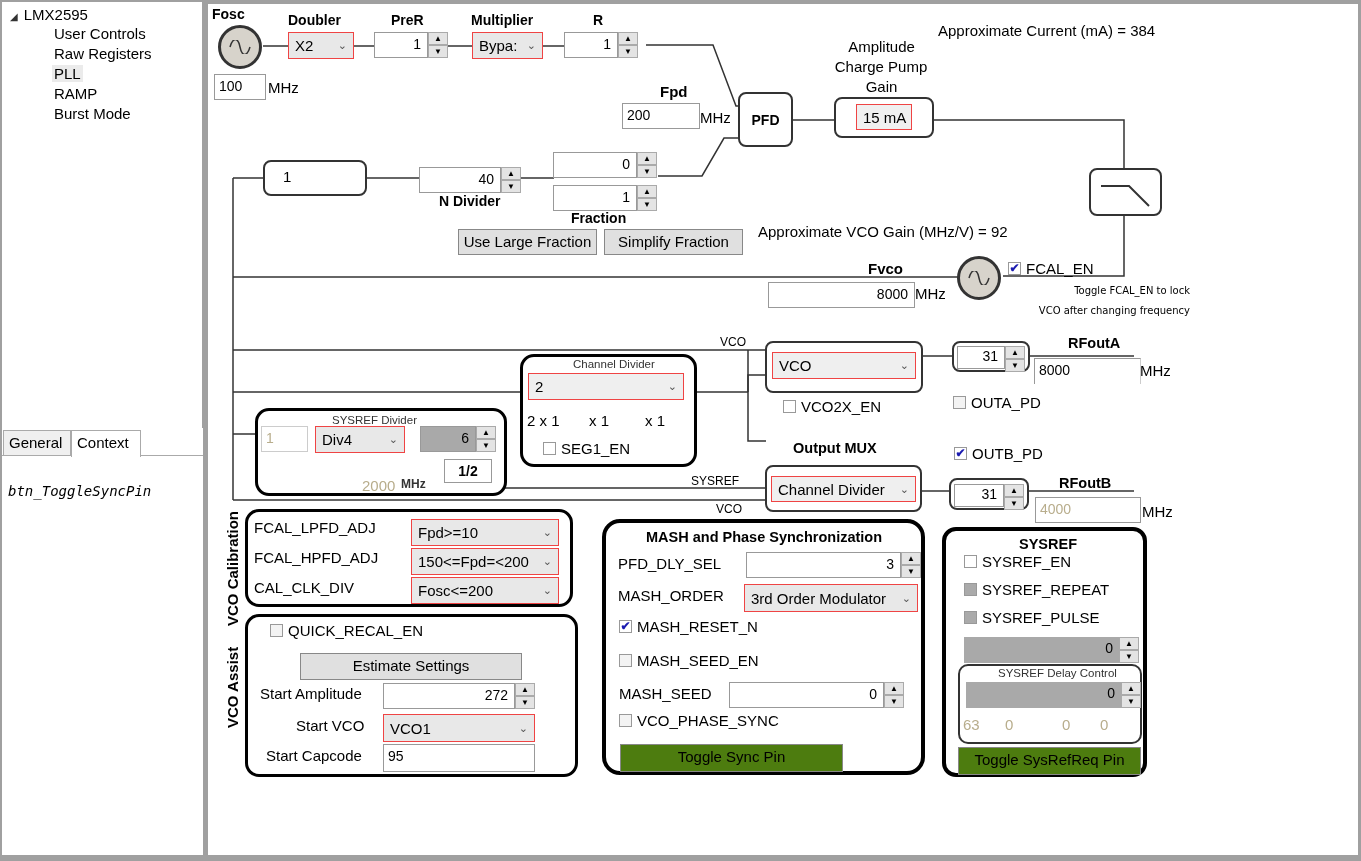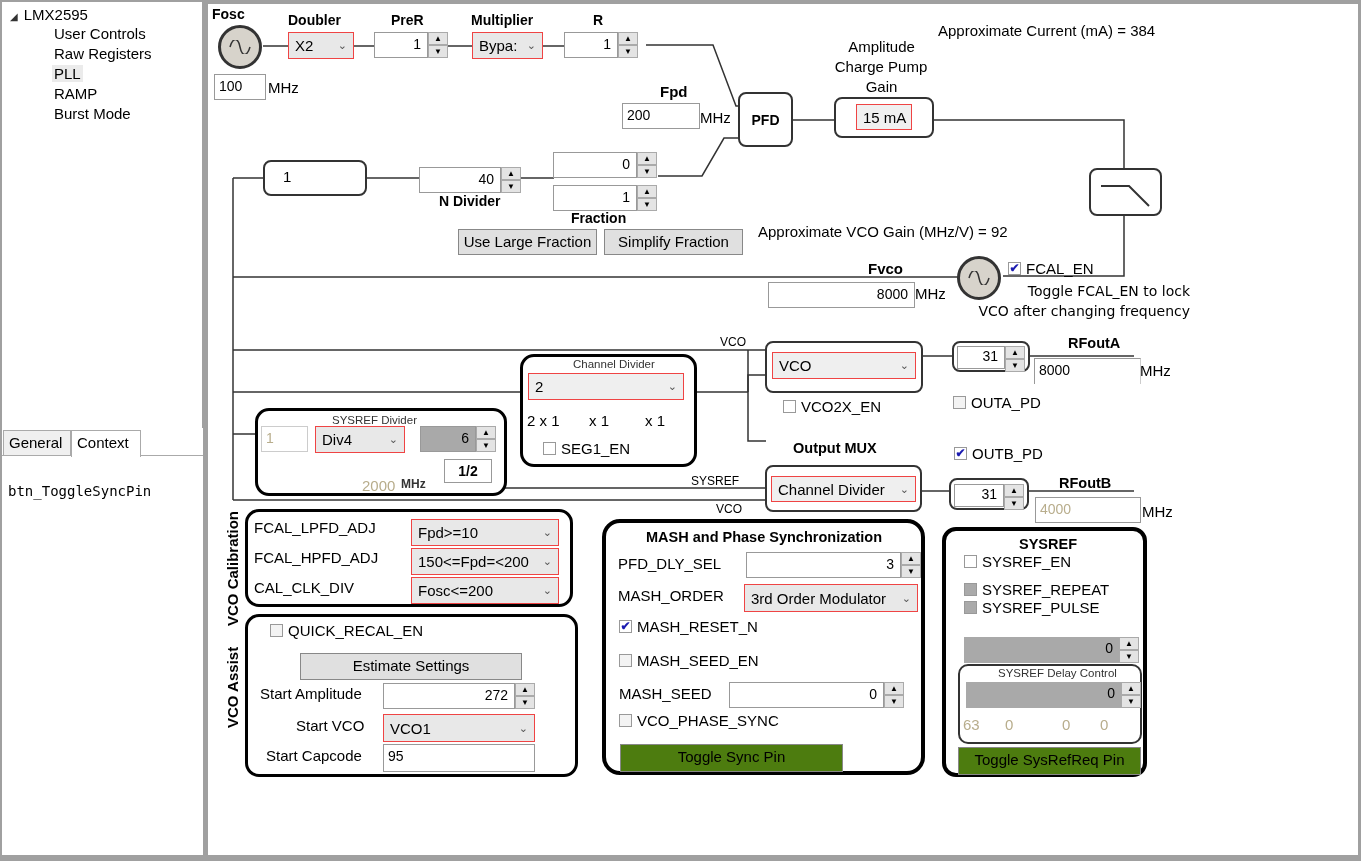--- a/index.html
+++ b/index.html
@@ -10,21 +10,21 @@
   
   #tree { left:2px; top:2px; width:201px; height:426px; background:#fff; border-right:1px solid #a0a0a0; }
   .tree-root { left:8px; top:4px; font-size:15px; }
   .tree-root .tri { font-size:10px; margin-right:6px; color:#333; }
   .tree-item { left:50px; font-size:15px; padding:0 2px; }
   .tree-item.sel { background:#ebebeb; }
   #tabs { left:2px; top:428px; width:201px; height:427px; background:#fff; }
   .tab { top:2px; height:26px; border:1px solid #aaa; font-size:15px; padding:3px 5px 0; background:#f0f0f0; }
   .tab.active { background:#fff; border-bottom:none; height:27px; }
   .tabline { left:0; top:27px; width:201px; height:1px; background:#aaa; }
-  .ctx { left:6px; top:55px; font-family:"DejaVu Sans Mono", monospace; font-size:14px; }
+  .ctx { left:6px; top:55px; font-family:"DejaVu Sans Mono", monospace; font-size:14px;font-style:italic; }
 
   
   #main { left:208px; top:4px; width:1150px; height:851px; background:#fff; }
   svg.wires { position:absolute; left:0; top:0; }
 
   .lbl { font-size:15px; white-space:nowrap; }
   .b { font-weight:bold; }
   .sm { font-size:12px; }
   .input { background:#fff; border:1px solid #999; height:26px; font-size:14px; padding:3px 4px; white-space:nowrap; overflow:hidden; }
   .input.r { text-align:right; padding-right:6px; }
@@ -200,21 +200,21 @@
   <div class="abs lbl" style="left:707px;top:281px">MHz</div>
   <div class="abs osc" style="left:749px;top:252px">
       <svg width="24" height="14">
         <path d="M2 7 C5 -3 10 -3 12 7 C14 17 19 17 22 7" stroke="#333" stroke-width="1.5" fill="none"></path>
       </svg>
     </div>
   <div class="abs cb" style="left:800px;top:256px">
       <span class="box">✔</span>
       <span>FCAL_EN</span>
     </div>
-  <div class="abs lbl" style="left:742px;top:277px;width:240px;text-align:right;font-family:'DejaVu Sans',sans-serif;font-size:14px;line-height:20px">
+  <div class="abs lbl" style="left:742px;top:277px;width:240px;text-align:right;font-family:'DejaVu Sans',sans-serif;font-size:10px;line-height:20px">
     <div>Toggle FCAL_EN to lock</div>
     <div>VCO after changing frequency</div>
   </div>
 
   <div class="abs sm" style="left:512px;top:331px">VCO</div>
   <div class="abs sm" style="left:483px;top:470px">SYSREF</div>
   <div class="abs sm" style="left:508px;top:498px">VCO</div>
 
   <div class="abs rbox" style="left:312px;top:350px;width:177px;height:113px">
     <div class="abs sm" style="left:50px;top:1px;font-size:11.5px;color:#333">Channel  Divider</div>
@@ -387,21 +387,21 @@
   <div class="abs rbox" style="left:734px;top:523px;width:205px;height:250px;border-width:4px;border-radius:14px">
     <div class="abs lbl b" style="left:73px;top:5px;font-size:14.5px">SYSREF</div>
     <div class="abs cb" style="left:18px;top:22px">
         <span class="box"></span>
         <span>SYSREF_EN</span>
       </div>
     <div class="abs cb" style="left:18px;top:50px">
         <span class="box gray"></span>
         <span>SYSREF_REPEAT</span>
       </div>
-    <div class="abs cb" style="left:18px;top:68px">
+    <div class="abs cb" style="left:18px;top:78px">
         <span class="box gray"></span>
         <span>SYSREF_PULSE</span>
       </div>
     <div class="abs spin" style="left:18px;top:106px;width:175px;height:25px">
         <div class="input r gray-in" style="border:none">0</div>
         <div class="btns">
           <span>▲</span>
           <span>▼</span>
         </div>
       </div>

